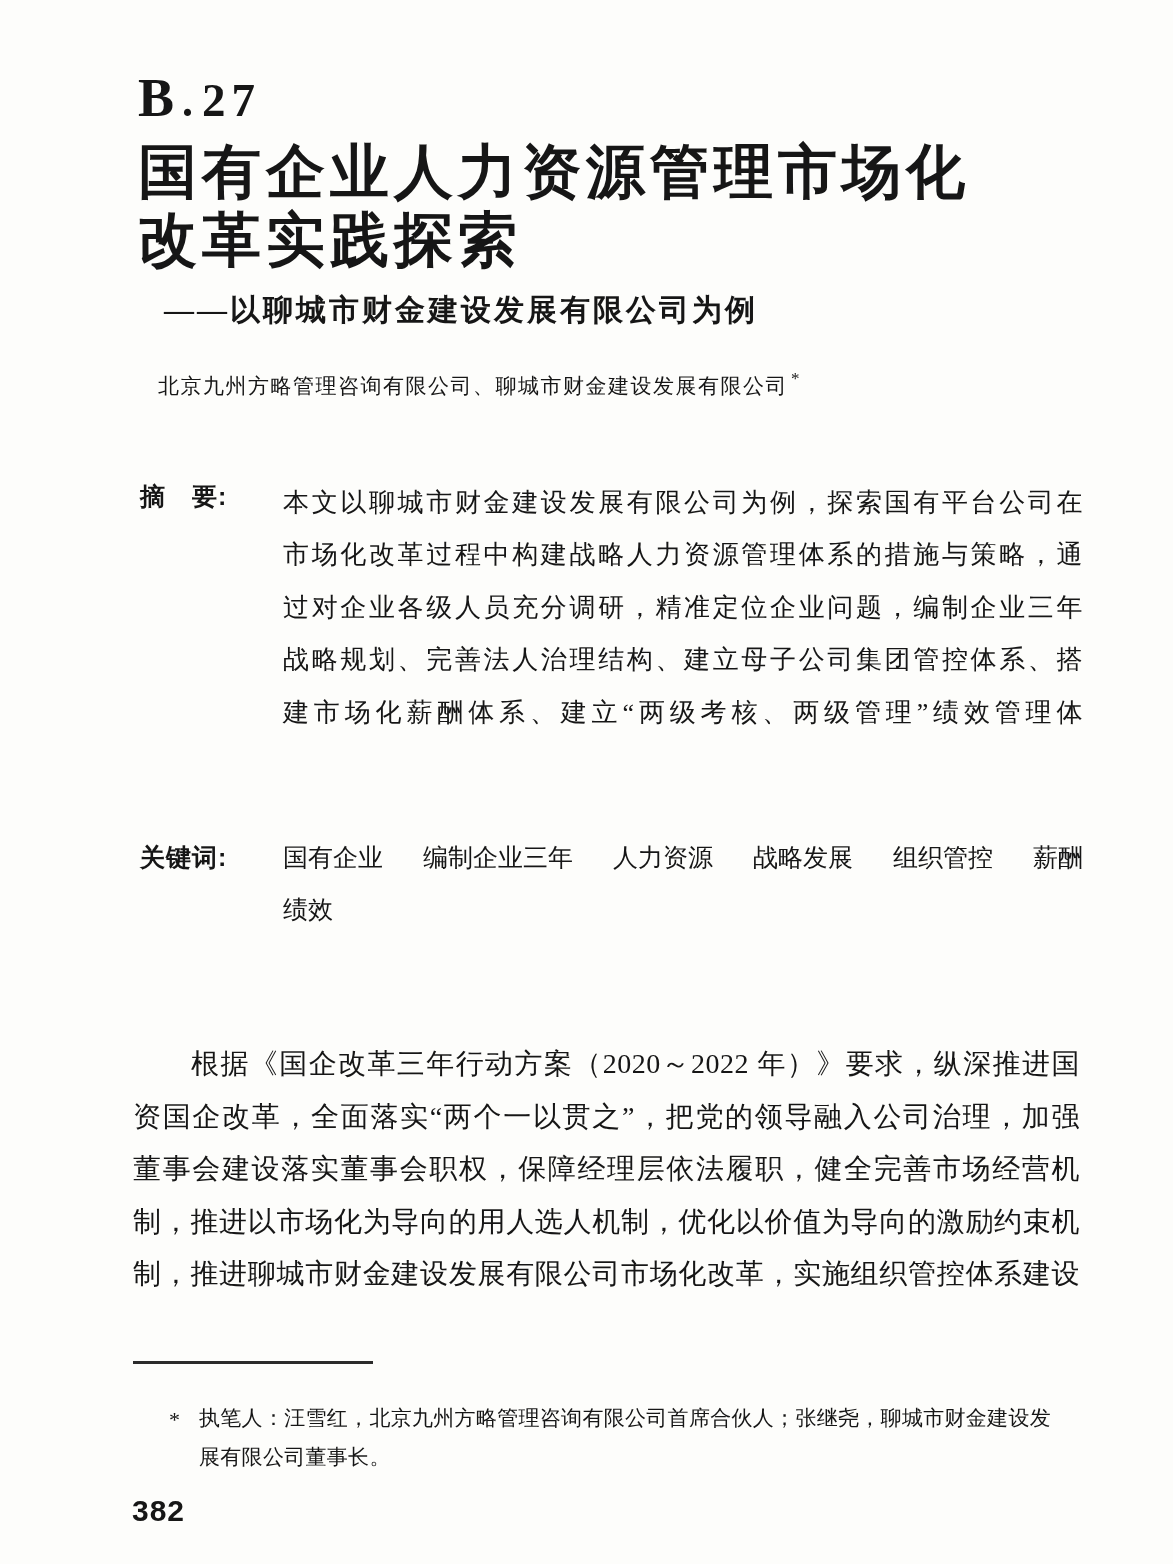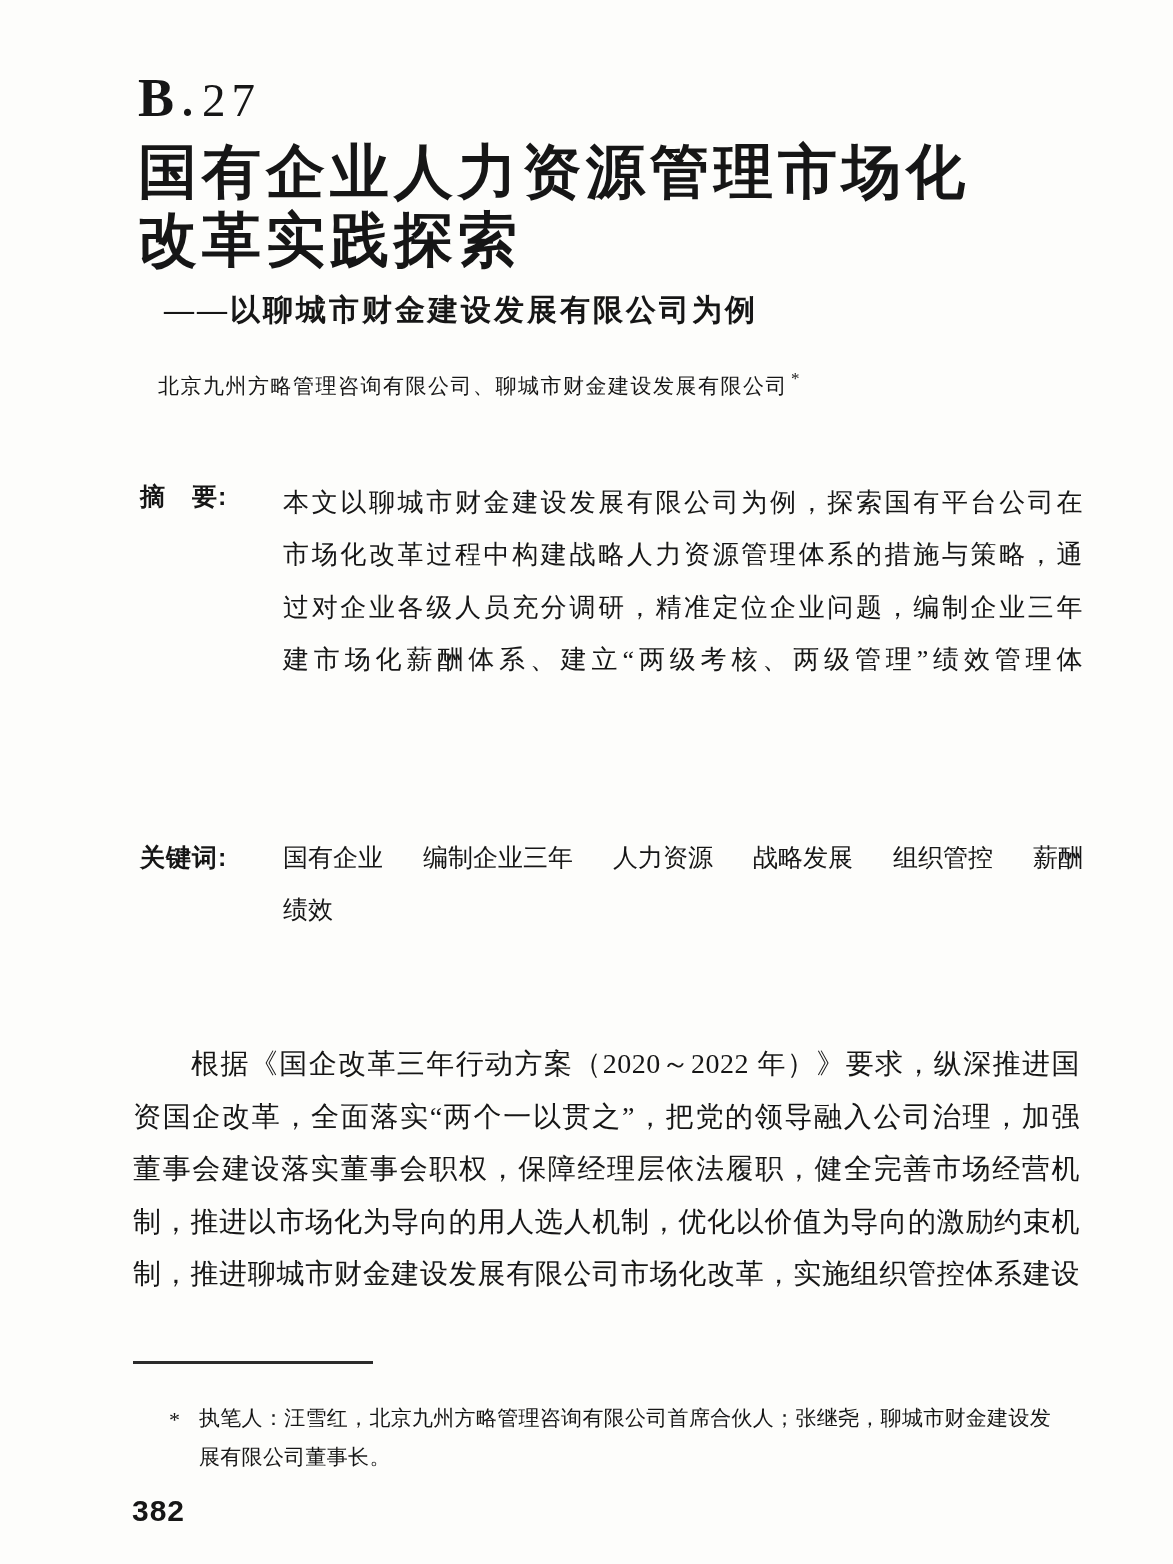--- a/index.html
+++ b/index.html
@@ -29,21 +29,21 @@
     font-weight: 900;
     letter-spacing: 2px;
   }
   .chapter-num .dot {
     font-size: 44px;
     font-weight: 700;
     margin: 0 9px 0 6px;
   }
   .chapter-num .num {
     font-size: 47px;
-    font-weight: 400;
+    font-weight: 700;
     letter-spacing: 6px;
   }
 
   
   .title {
     position: absolute;
     left: 138px;
     top: 138px;
     font-size: 59px;
     font-weight: 800;
@@ -201,20 +201,21 @@
 
   <div class="authors">
     <span>北京九州方略管理咨询有限公司、聊城市财金建设发展有限公司</span><sup>*</sup>
   </div>
 
   <div class="abstract-label">摘　要:</div>
   <div class="abstract-body">
     <div class="just">本文以聊城市财金建设发展有限公司为例，探索国有平台公司在</div>
     <div class="just">市场化改革过程中构建战略人力资源管理体系的措施与策略，通</div>
     <div class="just">过对企业各级人员充分调研，精准定位企业问题，编制企业三年</div>
+    <div class="just">战略规划、完善法人治理结构、建立母子公司集团管控体系、搭</div>
     <div class="just">建市场化薪酬体系、建立“两级考核、两级管理”绩效管理体</div>
   </div>
 
   <div class="keywords-label">关键词:</div>
   <div class="keywords-line1">
     <span class="kw">国有企业</span><span class="kw">编制企业三年</span><span class="kw">人力资源</span><span class="kw">战略发展</span><span class="kw">组织管控</span><span class="kw">薪酬</span>
   </div>
   <div class="keywords-line2">
     <span class="kw">绩效</span>
   </div>

